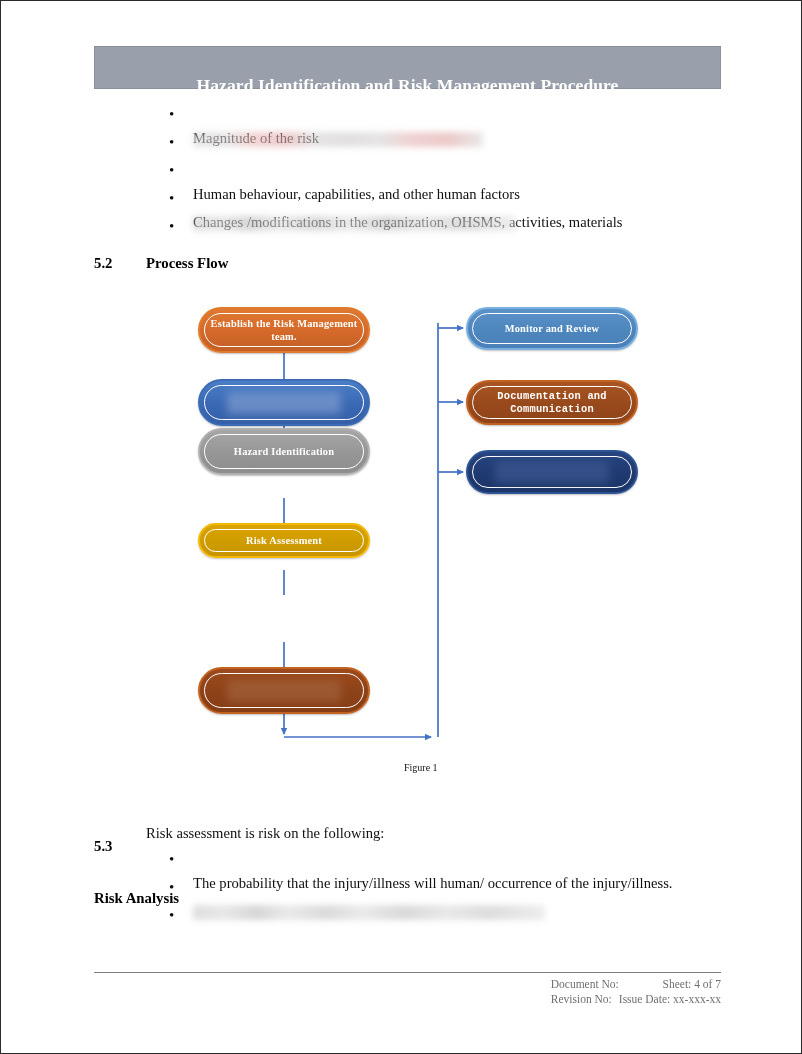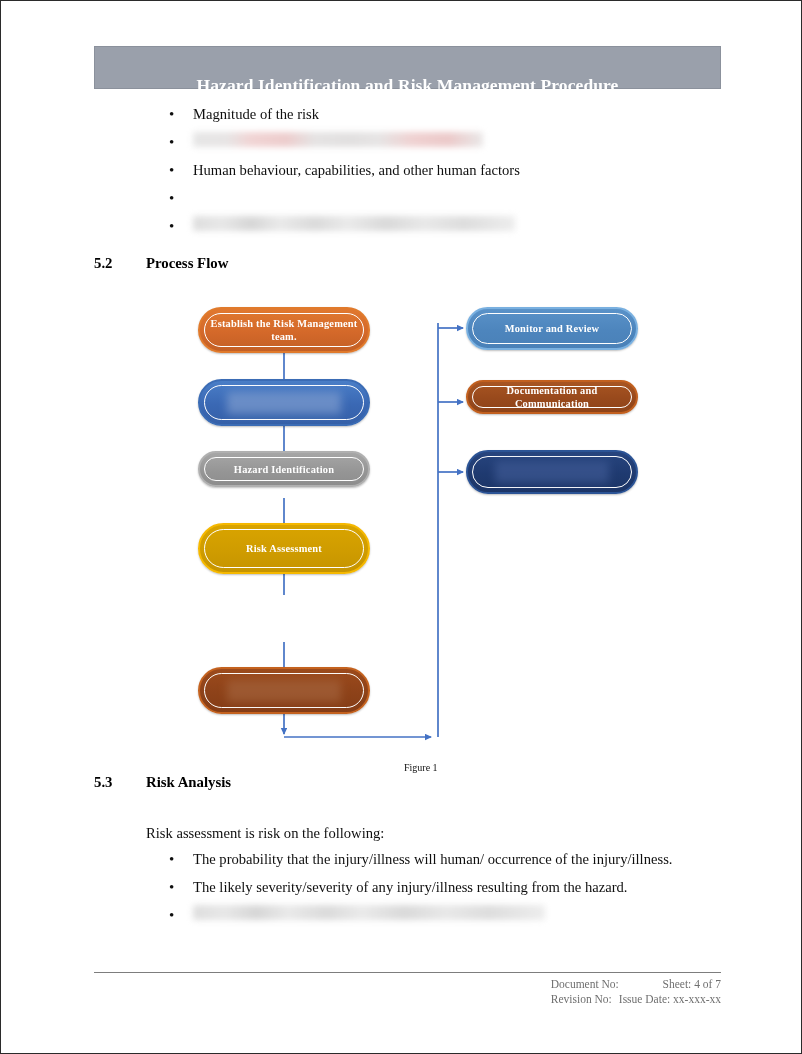--- a/index.html
+++ b/index.html
@@ -57,21 +57,21 @@
     color: #0f0f0f;
   }
   .bullet-dot {
     width: 32px;
     flex: 0 0 32px;
     text-align: left;
     padding-left: 8px;
     font-size: 15px;
     line-height: 20px;
   }
-  .bullet-text { line-height: 20px; }
+  .bullet-text { line-height: 20px; margin-top: 24px; }
 
   
   .blurred {
     display: inline-block;
     height: 15px;
     border-radius: 1px;
     filter: blur(3.2px);
     opacity: .62;
   }
   .blur-gray {
@@ -211,20 +211,21 @@
       <span class="blurred blur-red" style="width:290px;"></span>
     </div>
 
     <div class="bullet-row">
       <span class="bullet-dot">•</span>
       <span class="bullet-text">Human behaviour, capabilities, and other human factors</span>
     </div>
 
     <div class="bullet-row">
       <span class="bullet-dot">•</span>
+      <span class="bullet-text">Changes /modifications in the organization, OHSMS, activities, materials</span>
     </div>
 
     <div class="bullet-row">
       <span class="bullet-dot">•</span>
       <span class="blurred blur-gray" style="width:322px;"></span>
     </div>
   </div>
 
   <div class="section-heading" style="left:93px; top:254px;">
     <span class="section-num">5.2</span>
@@ -262,71 +263,70 @@
     <div class="node n-orange" style="left:197px; top:306px; width:172px; height:46px;">
       <span class="inner-ring"></span>
       <span class="label">Establish the Risk Management team.</span>
     </div>
 
     <div class="node n-blue" style="left:197px; top:378px; width:172px; height:47px;">
       <span class="inner-ring"></span>
       <span class="blurlabel blur-fill-blue"></span>
     </div>
 
-    <div class="node n-gray" style="left:197px; top:450px; width:172px; height:36px;">
+    <div class="node n-gray" style="left:197px; top:427px; width:172px; height:47px;">
       <span class="inner-ring"></span>
       <span class="label">Hazard Identification</span>
     </div>
 
-    <div class="node n-gold" style="left:197px; top:522px; width:172px; height:51px;text-align:center;">
+    <div class="node n-gold" style="left:197px; top:522px; width:172px; height:35px;text-align:center;">
       <span class="inner-ring"></span>
       <span class="label">Risk Assessment</span>
     </div>
 
 
     <div class="node n-darkbrown" style="left:197px; top:666px; width:172px; height:47px;">
       <span class="inner-ring"></span>
       <span class="blurlabel blur-fill-brown"></span>
     </div>
 
     <div class="node n-midblue" style="left:465px; top:306px; width:172px; height:43px;">
       <span class="inner-ring"></span>
       <span class="label">Monitor and Review</span>
     </div>
 
-    <div class="node n-brown" style="left:465px; top:379px; width:172px; height:34px;">
+    <div class="node n-brown" style="left:465px; top:379px; width:172px; height:45px;font-family:Liberation Mono, monospace;">
       <span class="inner-ring"></span>
       <span class="label">Documentation and Communication</span>
     </div>
 
     <div class="node n-navy" style="left:465px; top:449px; width:172px; height:44px;">
       <span class="inner-ring"></span>
       <span class="blurlabel blur-fill-navy"></span>
     </div>
   </div>
 
   <div class="figure-caption" style="left:403px; top:761px;">Figure 1</div>
 
-  <div class="section-heading" style="left:93px; top:773px;">
+  <div class="section-heading" style="left:93px; top:837px;flex-direction:column;">
     <span class="section-num">5.3</span>
     <span>Risk Analysis</span>
   </div>
 
   <div class="para" style="left:145px; top:824px;">Risk assessment is risk on the following:</div>
 
   <div class="bullet-list" style="left:160px; top:848px;">
 
     <div class="bullet-row">
       <span class="bullet-dot">•</span>
       <span class="bullet-text">The probability that the injury/illness will human/ occurrence of the injury/illness.</span>
     </div>
 
     <div class="bullet-row">
       <span class="bullet-dot">•</span>
-      <span class="bullet-text">The likely severity/severity of any injury/illness resulting from the hazard.</span>
     </div>
 
     <div class="bullet-row">
       <span class="bullet-dot">•</span>
       <span class="blurred blur-gray" style="width:352px;"></span>
     </div>
   </div>
 
   <div class="footer-rule"></div>
   <div class="footer">

